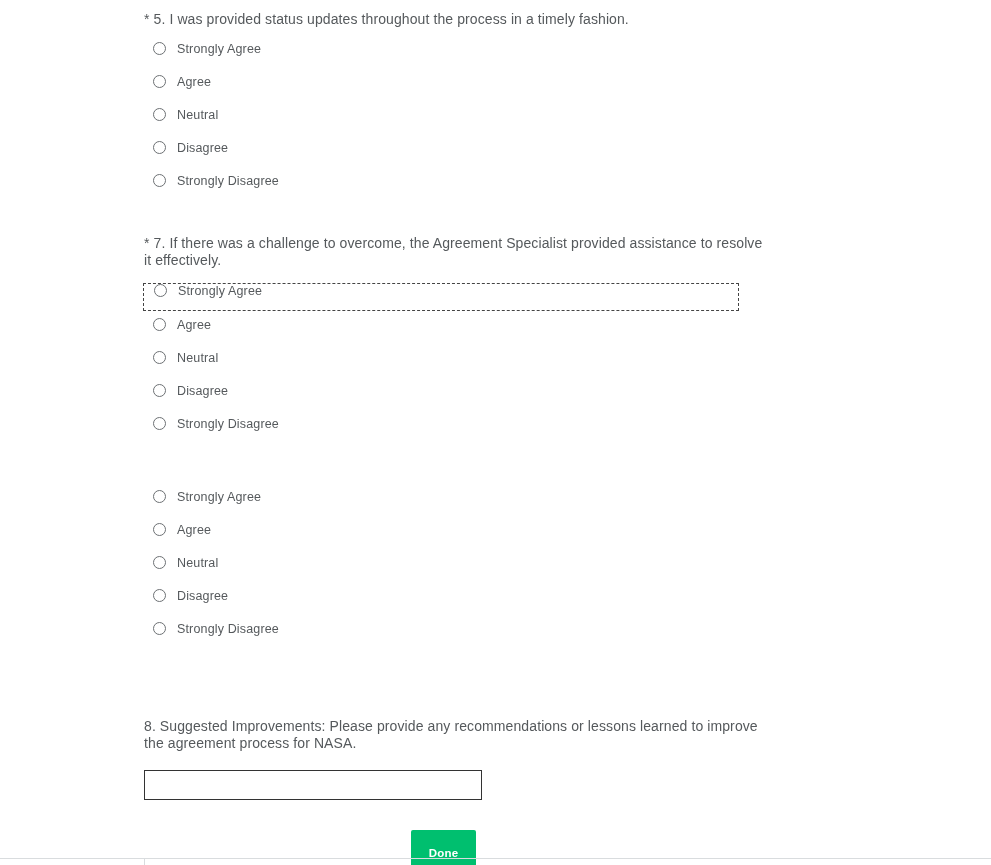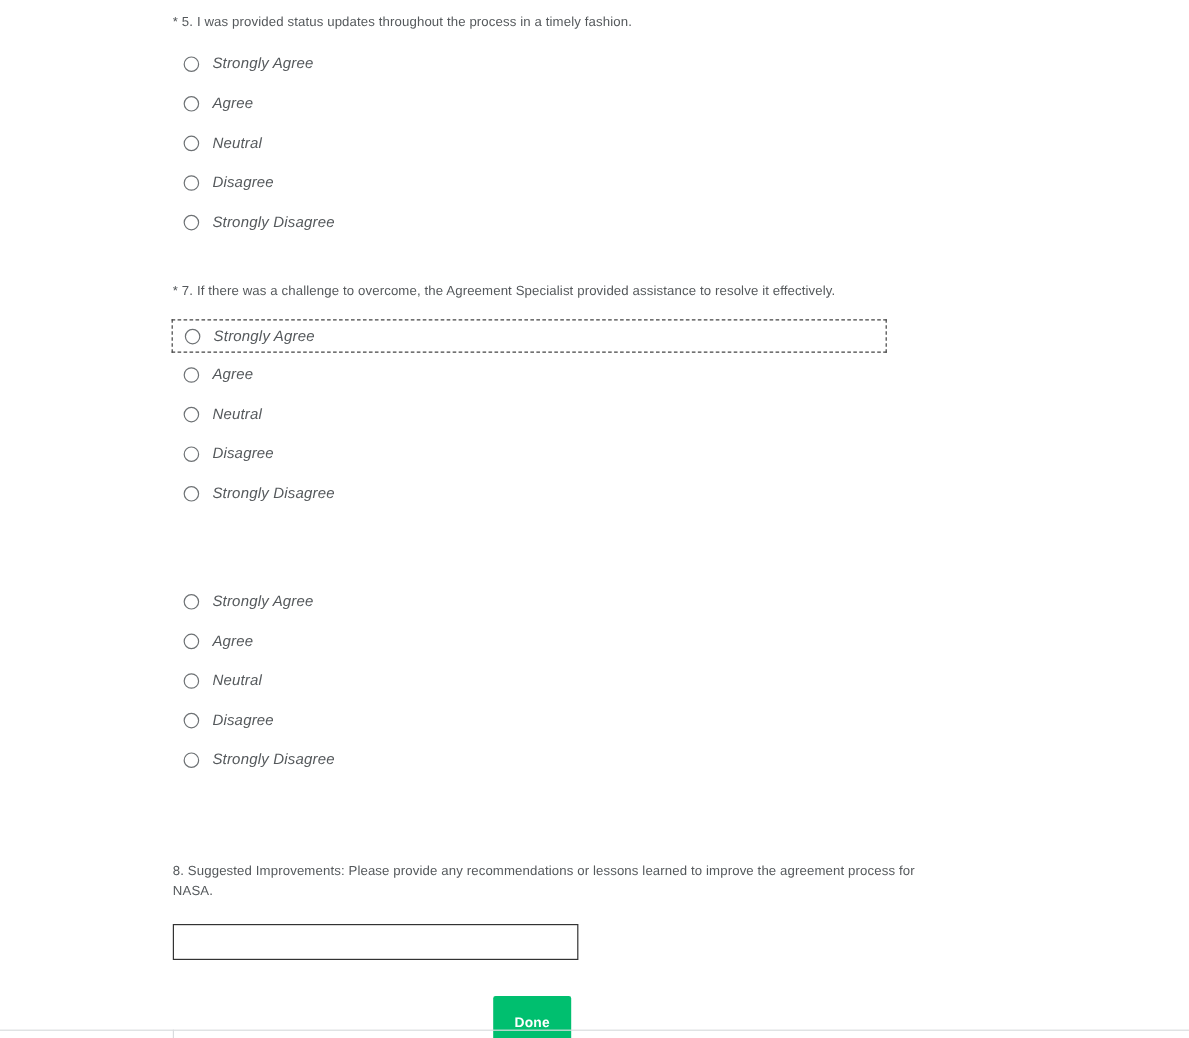--- a/index.html
+++ b/index.html
@@ -23,36 +23,34 @@
     height: 865px;
     box-sizing: border-box;
     padding: 0;
   }
   .q-block {
     position: absolute;
     left: 144px;
     width: 620px;
   }
   .q-text {
-    font-size: 11px;
+    font-size: 14px;
     line-height: 17px;
     color: #55595c;
     letter-spacing: 0.1px;
   }
   .options {
     margin-top: 14px;
   }
   .opt {
     display: flex;
-    align-items: center;
     height: 22px;
     margin-bottom: 11px;
     padding-left: 9px;
     box-sizing: border-box;
-    font-style: italic;
   }
   .opt.focused {
     border: 1px dashed #444;
     width: 596px;
     height: 28px;
     margin-left: -1px;
     padding-left: 10px;
     margin-bottom: 7px;
   }
   .radio {

